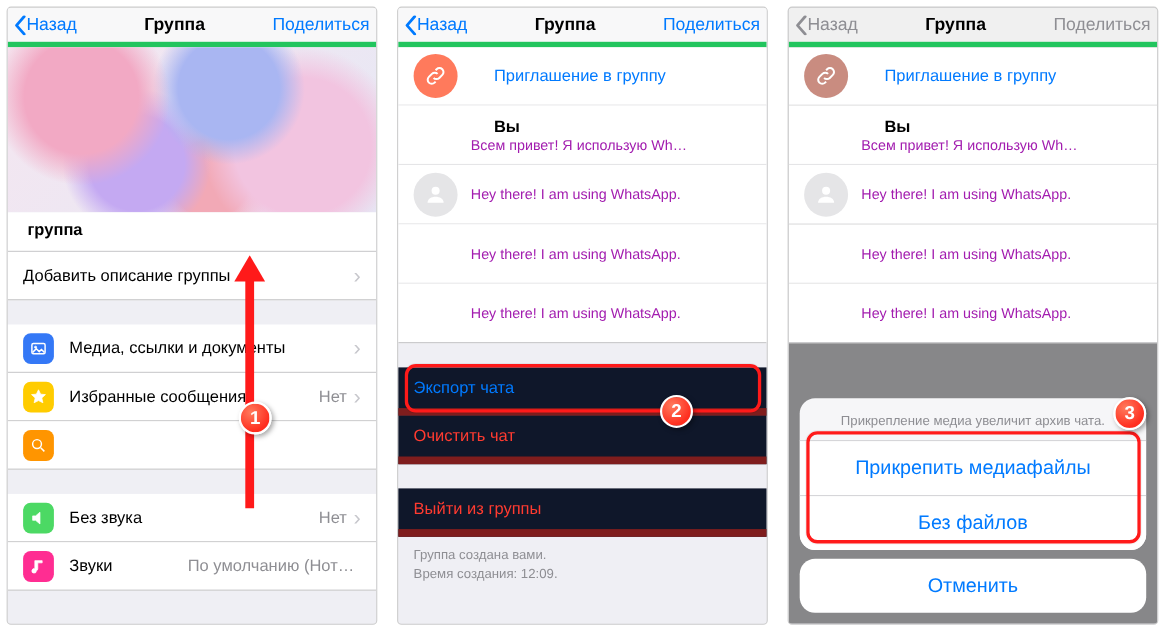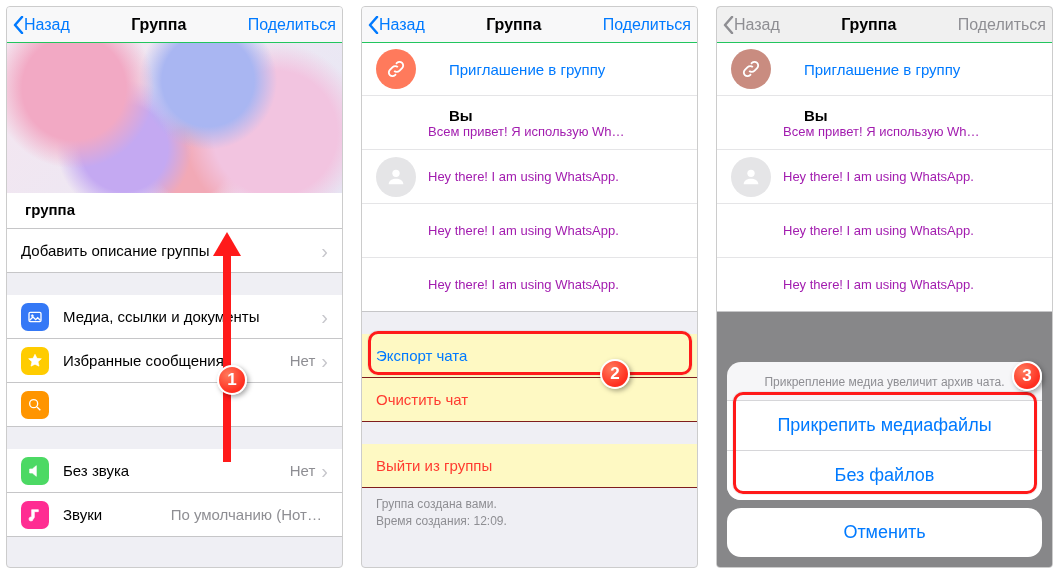--- a/index.html
+++ b/index.html
@@ -22,21 +22,21 @@
     border-radius: 4px;
     background: #efeff4;
     position: relative;
     overflow: hidden;
     display: flex;
     flex-direction: column;
   }
   .navbar {
     height: 36px;
     background: rgba(248,248,248,.92);
-    border-bottom: 1px solid #22c55e;
+    border-bottom: 5px solid #22c55e;
     display: flex;
     align-items: center;
     justify-content: space-between;
     padding: 0 6px;
     font-size: 16px;
   }
   .navbar .left, .navbar .right { color: #007aff; display: flex; align-items: center; gap: 0; }
   .navbar .title { font-weight: 600; color: #000; }
   .chevron-left {
     width: 11px; height: 18px; display: inline-block;
@@ -96,22 +96,22 @@
     width:40px; height:40px; border-radius:50%;
     background:#e5e5e7; margin-right:12px; flex-shrink:0;
     display:flex; align-items:center; justify-content:center;
   }
   .avatar svg { width:22px; height:22px; fill:#fff; }
   .contact-text { flex:1; min-width:0; }
   .contact-name { color:#007aff; font-size:15px;margin-left:21px; }
   .contact-name.black { color:#000; font-weight:600; }
   .contact-status { color:#a21caf; font-size:13px; white-space:nowrap; overflow:hidden; text-overflow:ellipsis; }
   .action-row {
-    background:#fef9c3;
-    border-bottom:1px solid #7f1d1d;
+    background:#0f172a;
+    border-bottom:7px solid #7f1d1d;
     min-height:44px;
     display:flex; align-items:center;
     padding: 0 14px;
   }
   .action-blue { color:#007aff; }
   .action-red { color:#ff3b30; }
   .footer-note {
     color:#8e8e93; font-size:12px; padding: 8px 14px 0; line-height:1.4;
   }
   .highlight-red {

